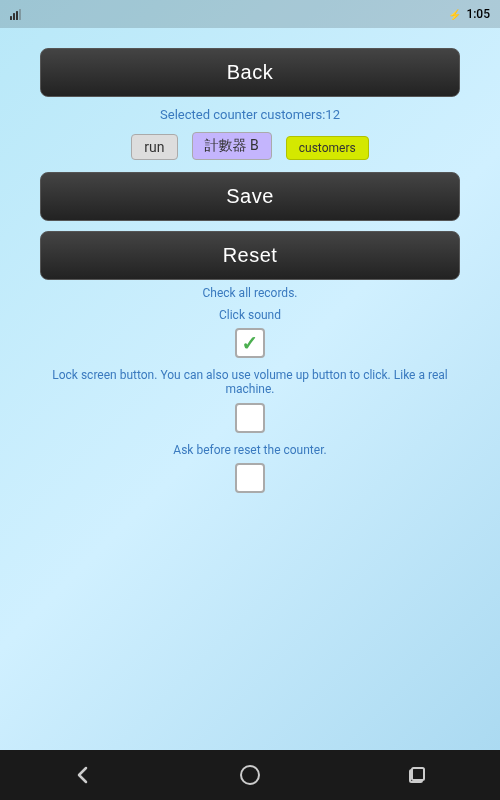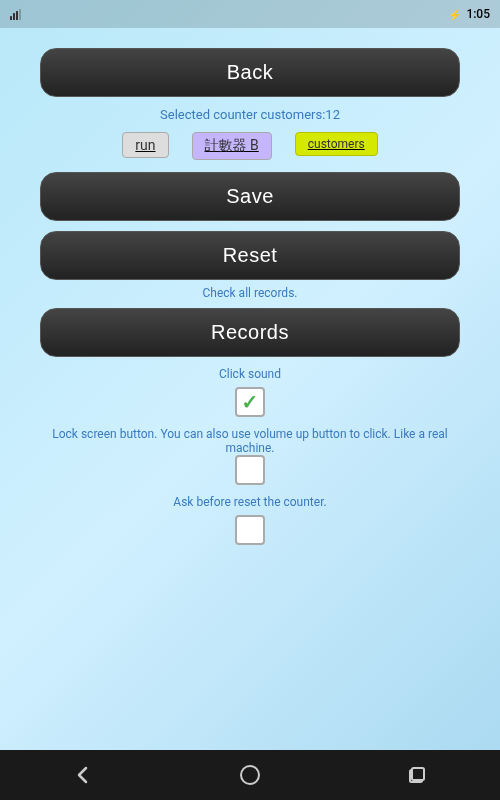--- a/index.html
+++ b/index.html
@@ -49,44 +49,43 @@
       flex-direction: column;
       align-items: center;
       padding: 20px 40px;
       gap: 0;
     }
 
     .dark-button {
       width: 100%;
       background: linear-gradient(to bottom, #444, #222);
       border: 1px solid #555;
-      border-radius: 16px;
+      border-radius: 8px;
       color: #fff;
       font-size: 20px;
       font-weight: 400;
       padding: 12px 0;
       text-align: center;
       cursor: pointer;
       margin-bottom: 10px;
       letter-spacing: 0.5px;
     }
 
     .selected-counter-text {
       font-size: 13px;
       color: #3a7abf;
       text-align: center;
       margin-bottom: 10px;
     }
 
     .counter-tags {
       display: flex;
-      align-items: flex-start;
-      gap: 23px;
+      align-items: flex-end;
+      gap: 14px;
       margin-bottom: 12px;
-      text-decoration: underline;
     }
 
     .tag-run {
       background: #ddd;
       border: 1px solid #aaa;
       border-radius: 4px;
       padding: 4px 12px;
       font-size: 14px;
       color: #333;
       cursor: pointer;
@@ -159,21 +158,21 @@
       color: #4caf50;
       font-size: 20px;
       font-weight: bold;
       line-height: 1;
     }
 
     .lock-screen-text {
       font-size: 12px;
       color: #3a7abf;
       text-align: center;
-      margin-bottom: 0;
+      margin-bottom: 7px;
       padding: 0 10px;
     }
 
     .ask-reset-text {
       font-size: 12px;
       color: #3a7abf;
       text-align: center;
       margin-bottom: 6px;
     }
 
@@ -226,21 +225,20 @@
     <span class="tag-customers">customers</span>
   </div>
 
   <button class="dark-button">Save</button>
 
   <button class="dark-button">Reset</button>
 
 
   <div class="small-link-text">Check all records.</div>
 
-  <button class="dark-button">Records</button>
 
   <div class="section-label">Click sound</div>
 
   <div class="checkbox-container">
     <div class="checkbox-checked">
       <span class="checkmark">✓</span>
     </div>
   </div>
 
   <div class="lock-screen-text">Lock screen button. You can also use volume up button to click. Like a real machine.</div>

